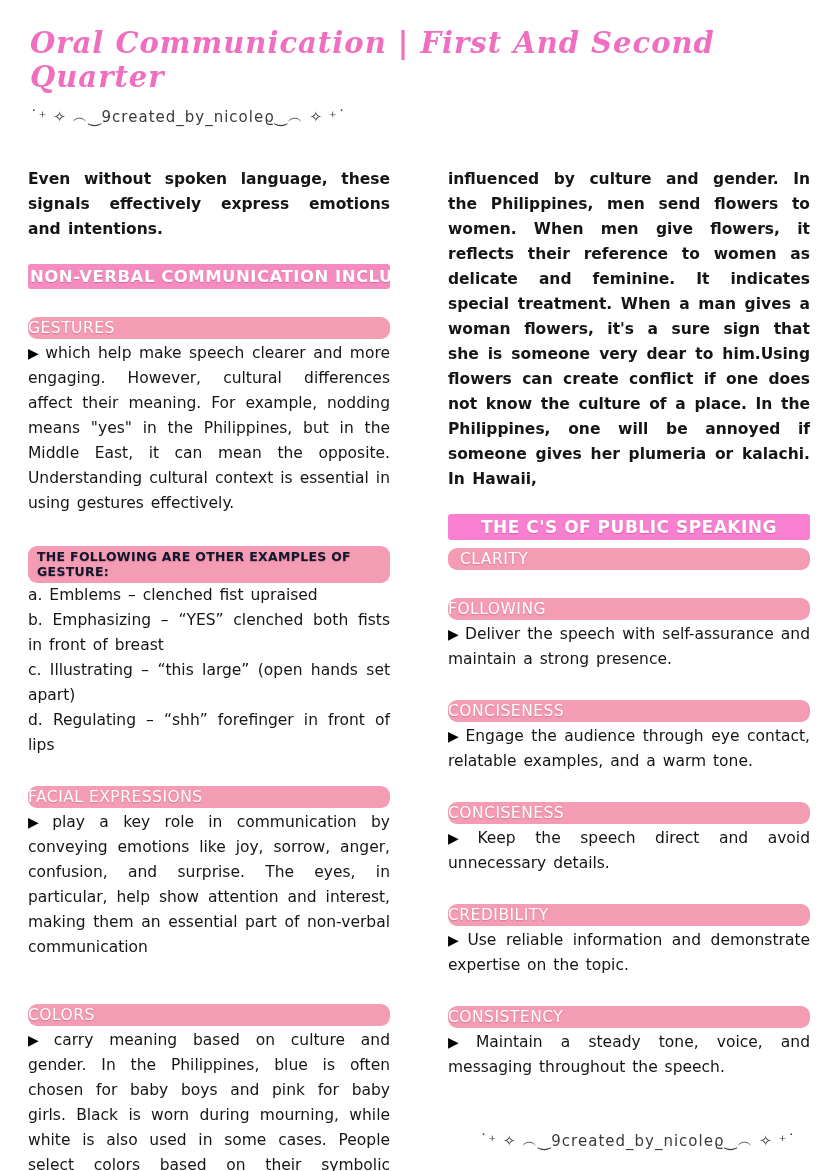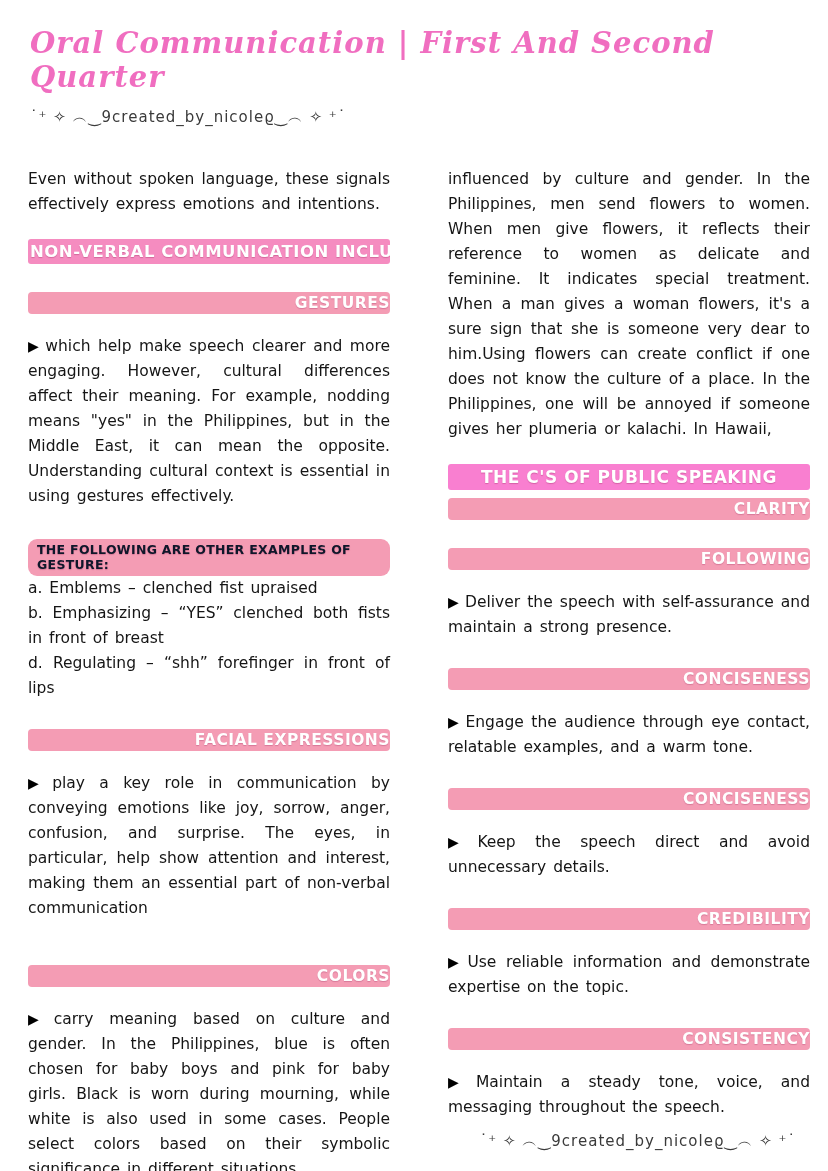--- a/index.html
+++ b/index.html
@@ -57,52 +57,52 @@
     padding: 3px 2px;
     border-radius: 3px;
     text-shadow: 0 1px 1px rgba(150,40,90,0.35);
     white-space: nowrap;
     overflow: hidden;
   }
   .banner-major.right { background: var(--hot-pink-right, #f97fd0); font-size: 17px; }
   .bar-minor {
     background: var(--soft-pink, #f49cb4);
     color: #fff;
-    font-weight: 700;
+    font-weight: 400;
     font-size: 15.5px;
     letter-spacing: 0.5px;
-    text-align: right;
+    text-align: left;
     padding: 2px 0;
-    border-radius: 4px;
+    border-radius: 9px;
     text-shadow: 0 1px 1px rgba(150,40,90,0.3);
   }
   .pill-sub {
     display: inline-block;
     background: var(--soft-pink, #f49cb4);
     color: #0f172a;
     font-weight: 800;
     font-size: 12.5px;
     letter-spacing: 0.3px;
     padding: 3px 9px 4px 9px;
     border-radius: 9px;
     text-shadow: 0 1px 1px rgba(150,40,90,0.3);
   }
   .list {
     font-size: 15.5px;
     line-height: 25px;
     text-align: justify;
     word-spacing: 2px;
   }
-  .mt-intro   { margin-top: 0; }
+  .mt-intro   { margin-top: 0; font-weight: bold; }
   .mt-22 { margin-top: 22px; }
   .mt-26 { margin-top: 44px; }
   .mt-28 { margin-top: 28px; }
   .mt-30 { margin-top: 30px; }
   .mt-8  { margin-top: 8px; padding-left: 12px; }
-  .mt-4  { margin-top: 20px; }
+  .mt-4  { margin-top: 2px; }
   .footer-byline {
     position: absolute;
     right: 32px;
     bottom: 20px;
     font-size: 15px;
     letter-spacing: 1px;
     color: #3a3a3a;
   }
 </style>
 </head>
@@ -124,20 +124,21 @@
       <div class="banner-major mt-22">NON-VERBAL COMMUNICATION INCLUDES :</div>
 
       <div class="bar-minor mt-28">GESTURES</div>
       <p class="body mt-4"><span class="bullet">▶</span><span>which help make speech clearer and more engaging. However, cultural differences affect their meaning. For example, nodding means "yes" in the Philippines, but in the Middle East, it can mean the opposite. Understanding cultural context is essential in using gestures effectively.</span></p>
 
       <div class="mt-30">
         <span class="pill-sub">THE FOLLOWING ARE OTHER EXAMPLES OF GESTURE:</span>
         <div class="list">
           <div>a. Emblems – clenched fist upraised</div>
           <div>b. Emphasizing – “YES” clenched both fists in front of breast</div>
+          <div>c. Illustrating – “this large” (open hands set apart)</div>
           <div>d. Regulating – “shh” forefinger in front of lips</div>
         </div>
       </div>
 
       <div class="bar-minor mt-28">FACIAL EXPRESSIONS</div>
       <p class="body mt-4"><span class="bullet">▶</span><span>play a key role in communication by conveying emotions like joy, sorrow, anger, confusion, and surprise. The eyes, in particular, help show attention and interest, making them an essential part of non-verbal communication</span></p>
 
       <div class="bar-minor mt-26">COLORS</div>
       <p class="body mt-4"><span class="bullet">▶</span><span>carry meaning based on culture and gender. In the Philippines, blue is often chosen for baby boys and pink for baby girls. Black is worn during mourning, while white is also used in some cases. People select colors based on their symbolic significance in different situations.</span></p>
 

